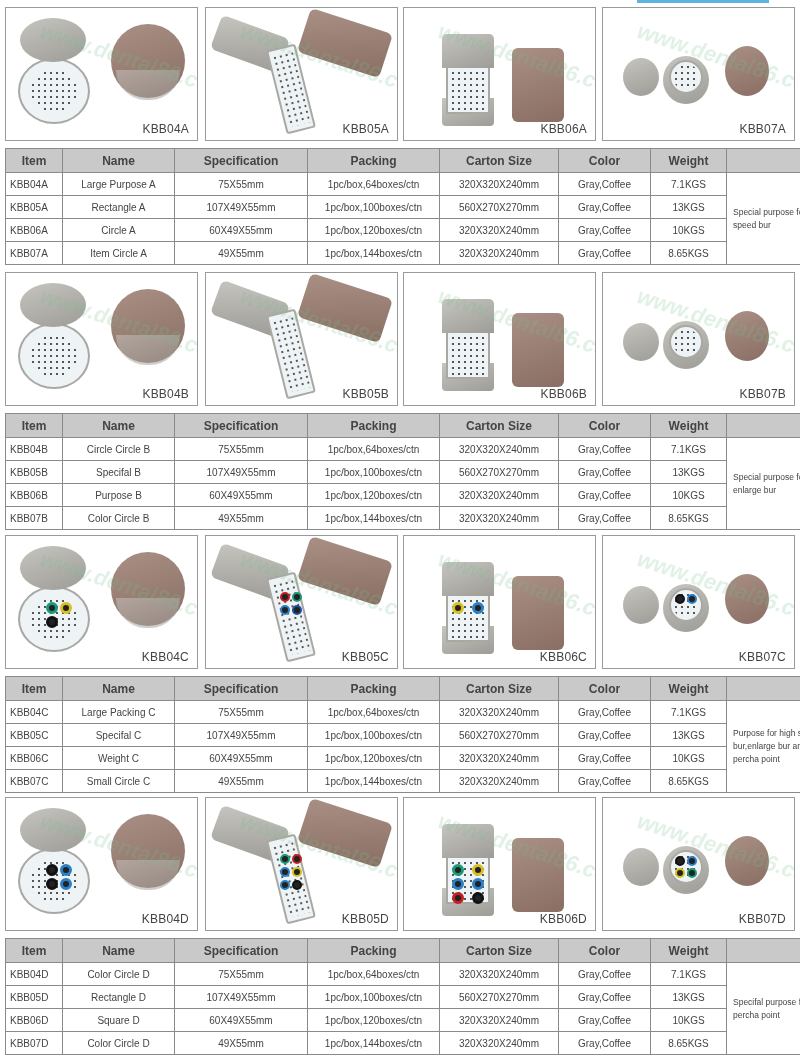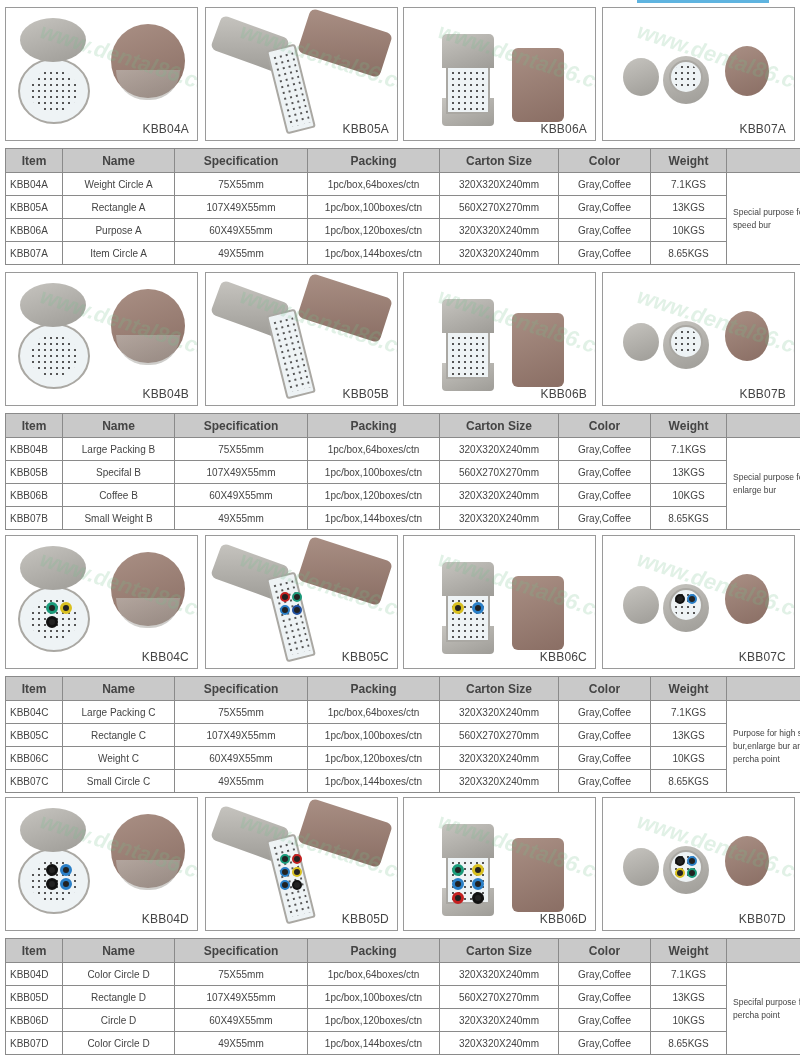--- a/index.html
+++ b/index.html
@@ -92,40 +92,40 @@
             <th>Packing</th>
             <th>Carton Size</th>
             <th>Color</th>
             <th>Weight</th>
             <th></th>
           </tr>
         </thead>
         <tbody>
           <tr>
             <td class="item">KBB04A</td>
-            <td class="">Weight Circle A</td>
+            <td class="">Large Purpose A</td>
             <td class="">75X55mm</td>
             <td class="">1pc/box,64boxes/ctn</td>
             <td class="">320X320X240mm</td>
             <td class="">Gray,Coffee</td>
             <td class="">7.1KGS</td>
             <td class="note" rowspan="4">Special purpose for high speed bur</td>
           </tr>
           <tr>
             <td class="item">KBB05A</td>
             <td class="">Rectangle A</td>
             <td class="">107X49X55mm</td>
             <td class="">1pc/box,100boxes/ctn</td>
             <td class="">560X270X270mm</td>
             <td class="">Gray,Coffee</td>
             <td class="">13KGS</td>
           </tr>
           <tr>
             <td class="item">KBB06A</td>
-            <td class="">Purpose A</td>
+            <td class="">Circle A</td>
             <td class="">60X49X55mm</td>
             <td class="">1pc/box,120boxes/ctn</td>
             <td class="">320X320X240mm</td>
             <td class="">Gray,Coffee</td>
             <td class="">10KGS</td>
           </tr>
           <tr>
             <td class="item">KBB07A</td>
             <td class="">Item Circle A</td>
             <td class="">49X55mm</td>
@@ -194,49 +194,49 @@
             <th>Packing</th>
             <th>Carton Size</th>
             <th>Color</th>
             <th>Weight</th>
             <th></th>
           </tr>
         </thead>
         <tbody>
           <tr>
             <td class="item">KBB04B</td>
-            <td class="">Large Packing B</td>
+            <td class="">Circle Circle B</td>
             <td class="">75X55mm</td>
             <td class="">1pc/box,64boxes/ctn</td>
             <td class="">320X320X240mm</td>
             <td class="">Gray,Coffee</td>
             <td class="">7.1KGS</td>
             <td class="note" rowspan="4">Special purpose for enlarge bur</td>
           </tr>
           <tr>
             <td class="item">KBB05B</td>
             <td class="">Specifal B</td>
             <td class="">107X49X55mm</td>
             <td class="">1pc/box,100boxes/ctn</td>
             <td class="">560X270X270mm</td>
             <td class="">Gray,Coffee</td>
             <td class="">13KGS</td>
           </tr>
           <tr>
             <td class="item">KBB06B</td>
-            <td class="">Coffee B</td>
+            <td class="">Purpose B</td>
             <td class="">60X49X55mm</td>
             <td class="">1pc/box,120boxes/ctn</td>
             <td class="">320X320X240mm</td>
             <td class="">Gray,Coffee</td>
             <td class="">10KGS</td>
           </tr>
           <tr>
             <td class="item">KBB07B</td>
-            <td class="">Small Weight B</td>
+            <td class="">Color Circle B</td>
             <td class="">49X55mm</td>
             <td class="">1pc/box,144boxes/ctn</td>
             <td class="">320X320X240mm</td>
             <td class="">Gray,Coffee</td>
             <td class="">8.65KGS</td>
           </tr>
         </tbody>
       </table>
     </div>
     <div class="section" style="top:535px;height:260px;">
@@ -317,21 +317,21 @@
             <td class="">Large Packing C</td>
             <td class="">75X55mm</td>
             <td class="">1pc/box,64boxes/ctn</td>
             <td class="">320X320X240mm</td>
             <td class="">Gray,Coffee</td>
             <td class="">7.1KGS</td>
             <td class="note" rowspan="4">Purpose for high speed bur,enlarge bur and gutta percha point</td>
           </tr>
           <tr>
             <td class="item">KBB05C</td>
-            <td class="">Rectangle C</td>
+            <td class="">Specifal C</td>
             <td class="">107X49X55mm</td>
             <td class="">1pc/box,100boxes/ctn</td>
             <td class="">560X270X270mm</td>
             <td class="">Gray,Coffee</td>
             <td class="">13KGS</td>
           </tr>
           <tr>
             <td class="item">KBB06C</td>
             <td class="">Weight C</td>
             <td class="">60X49X55mm</td>
@@ -448,21 +448,21 @@
             <td class="item">KBB05D</td>
             <td class="">Rectangle D</td>
             <td class="">107X49X55mm</td>
             <td class="">1pc/box,100boxes/ctn</td>
             <td class="">560X270X270mm</td>
             <td class="">Gray,Coffee</td>
             <td class="">13KGS</td>
           </tr>
           <tr>
             <td class="item">KBB06D</td>
-            <td class="">Circle D</td>
+            <td class="">Square D</td>
             <td class="">60X49X55mm</td>
             <td class="">1pc/box,120boxes/ctn</td>
             <td class="">320X320X240mm</td>
             <td class="">Gray,Coffee</td>
             <td class="">10KGS</td>
           </tr>
           <tr>
             <td class="item">KBB07D</td>
             <td class="">Color Circle D</td>
             <td class="">49X55mm</td>

